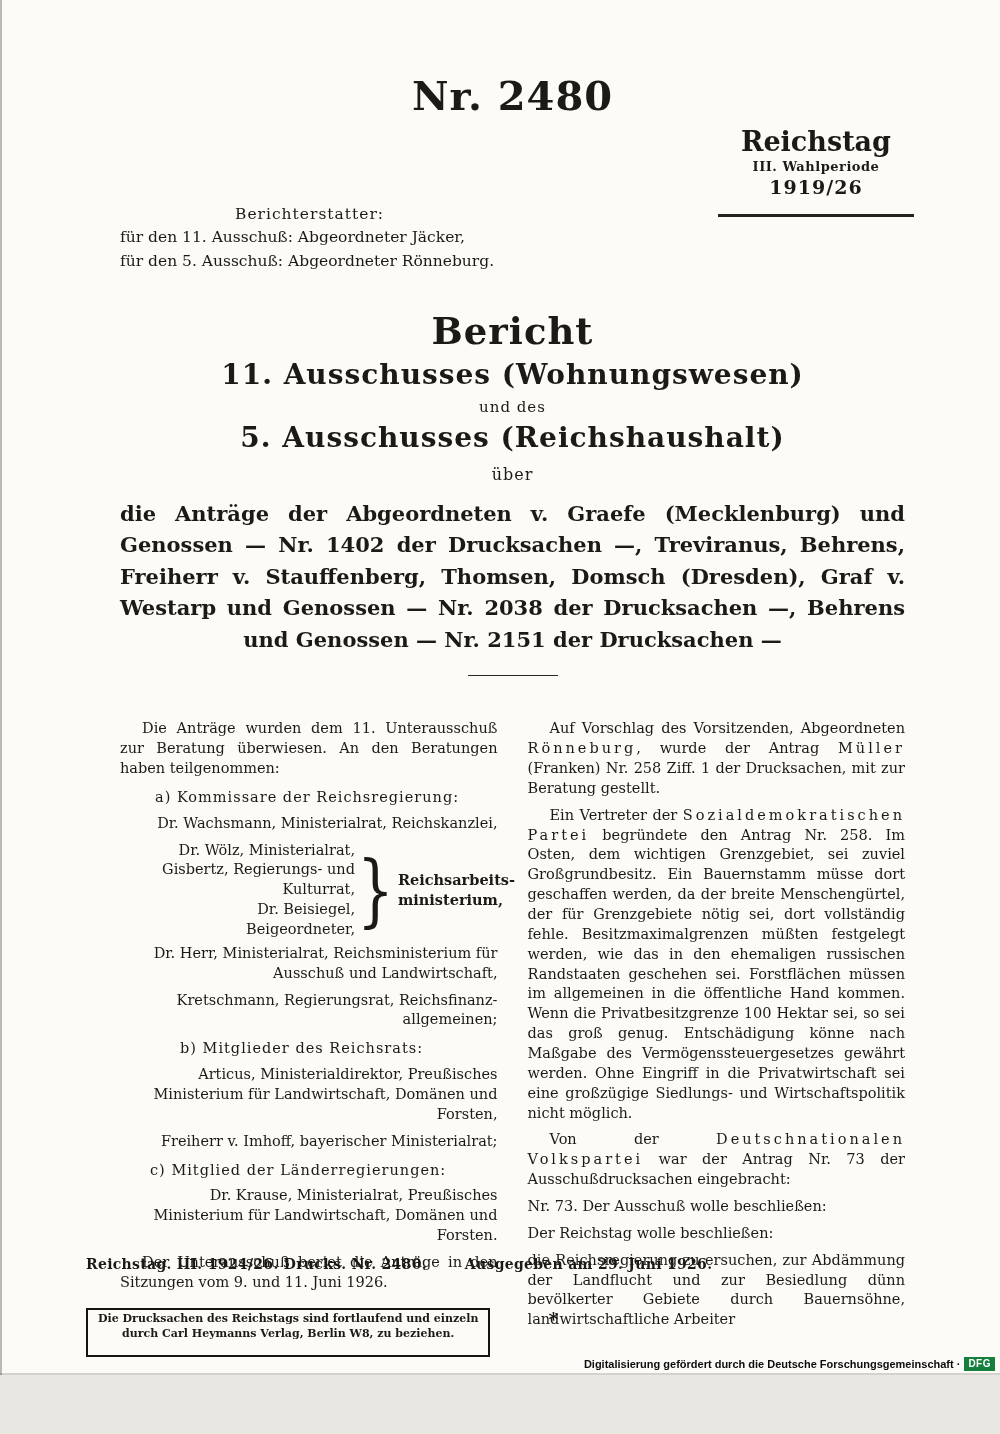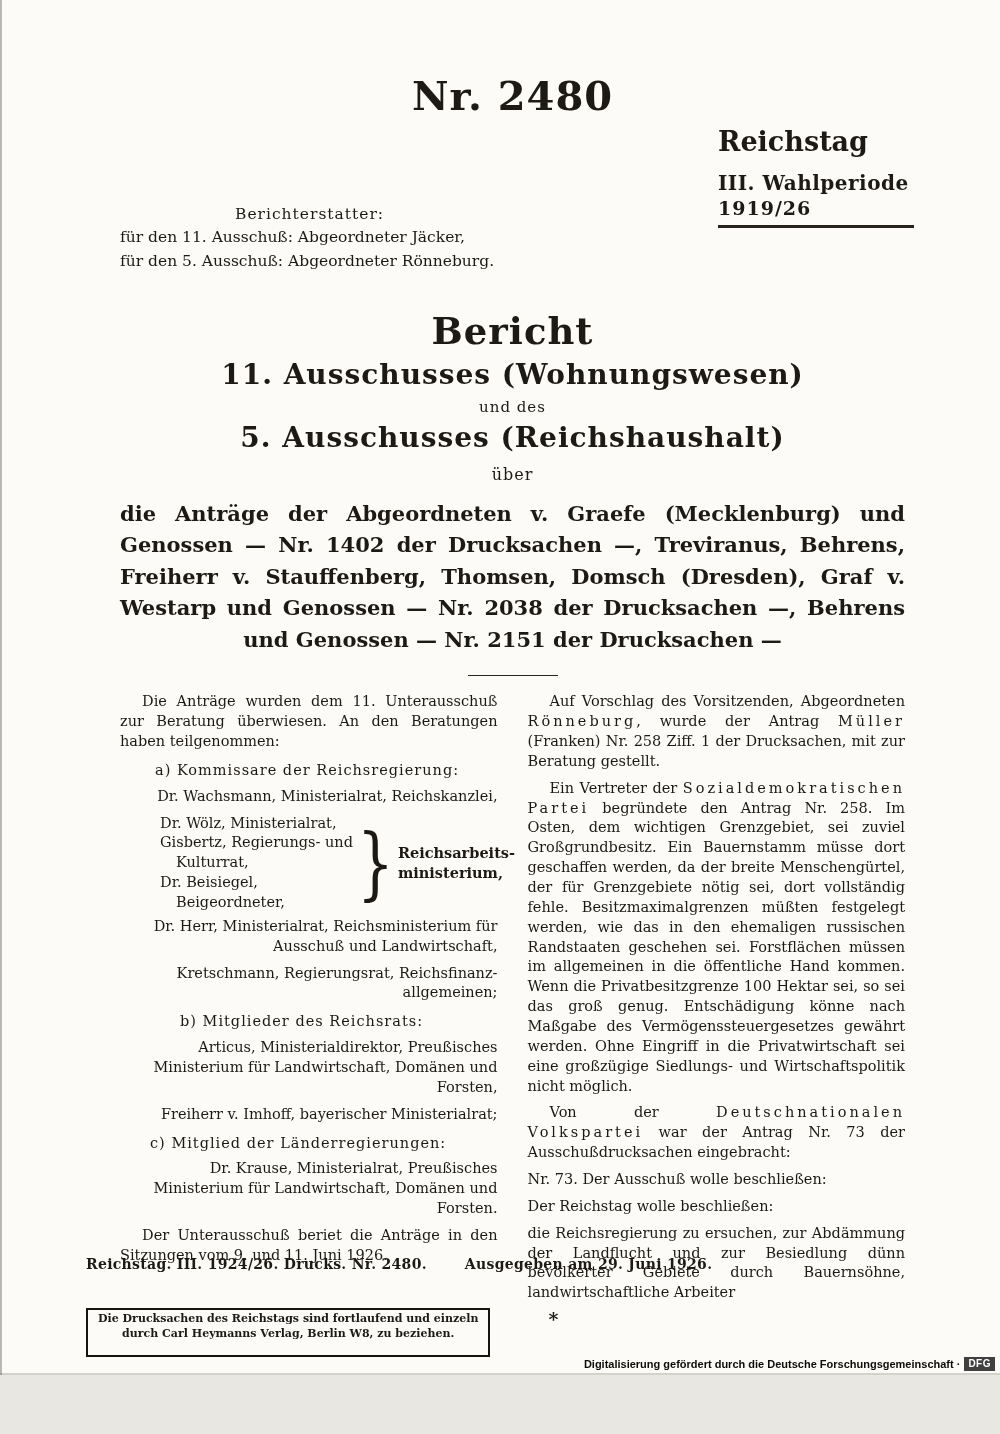--- a/index.html
+++ b/index.html
@@ -30,26 +30,26 @@
     text-align: center;
     font-size: 40px;
     font-weight: 700;
     letter-spacing: 1px;
   }
   .masthead {
     position: absolute;
     top: 128px;
     right: 86px;
     width: 196px;
-    text-align: left;
+    text-align: center;
     border-bottom: 3px solid #26221c;
-    padding-bottom: 6px;
+    padding-bottom: 16px;
   }
   .masthead-title { font-size: 27px; font-weight: 700; line-height: 1.05; }
-  .masthead-period { font-size: 20px; font-weight: 700; margin-top: 15px; letter-spacing: 0.5px; }
+  .masthead-period { font-size: 13px; font-weight: 700; margin-top: 3px; letter-spacing: 0.5px; }
   .masthead-years { font-size: 19px; font-weight: 700; margin-top: 2px; letter-spacing: 1px; }
 
   .rapporteurs { margin-top: 84px; font-size: 15.5px; line-height: 1.5; }
   .rapporteurs .r-head { margin-left: 115px; letter-spacing: 1px; }
 
   
   .title-block { margin-top: 36px; text-align: center; }
   .t-bericht { font-size: 37px; font-weight: 700; letter-spacing: 1px; }
   .t-small { font-size: 15px; margin-top: 7px; letter-spacing: 1px; }
   .t-committee { font-size: 28px; font-weight: 700; margin-top: 5px; letter-spacing: 1px; }
@@ -67,21 +67,21 @@
 
   .divider {
     width: 90px;
     border: 0;
     border-top: 1.5px solid #2b2620;
     margin: 20px auto 16px auto;
   }
 
   
   .columns { display: flex; gap: 30px; font-size: 14.5px; line-height: 1.37; }
-  .col { flex: 1 1 0; min-width: 0; text-align: justify; }
+  .col { flex: 1 1 0; min-width: 0; text-align: justify; margin-top: 27px; }
 
   .col p { margin: 0 0 7px 0; }
   .p-indent { text-indent: 22px; }
   .sec-head {
     margin: 9px 0 6px 0;
     letter-spacing: 1px;
     text-align: left;
   }
   .sec-a { margin-left: 35px; }
   .sec-b { margin-left: 60px; }
@@ -93,21 +93,21 @@
     text-align: right;
     hyphens: manual;
   }
   .brace-group {
     display: flex;
     align-items: center;
     margin: 2px 0 4px 40px;
     text-align: left;
   }
   .brace-lines { flex: 0 0 195px; }
-  .brace-lines .entry-line { padding-left: 16px; text-indent: -16px; }
+  .brace-lines .entry-line { padding-left: 16px; text-indent: -16px; text-align: right; }
   .brace-char {
     flex: 0 0 auto;
     font-size: 58px;
     line-height: 1;
     transform: scaleY(1.35);
     margin: 0 4px 0 2px;
     font-weight: 400;
   }
   .brace-label { flex: 1 1 auto; max-width: 115px; hyphens: manual; font-weight: bold; }
 
@@ -140,21 +140,21 @@
     display: flex;
     align-items: center;
     gap: 4px;
     font-family: "Liberation Sans", sans-serif;
     font-size: 11px;
     font-weight: 700;
     color: #0c0c0c;
   }
   .dfg-logo {
     display: inline-block;
-    background: #404040;
+    background: #15803d;
     color: #ffffff;
     padding: 1px 4px 2px 4px;
     font-size: 10px;
     font-weight: 700;
     letter-spacing: 0.5px;
   }
 </style>
 </head>
 <body>
 

